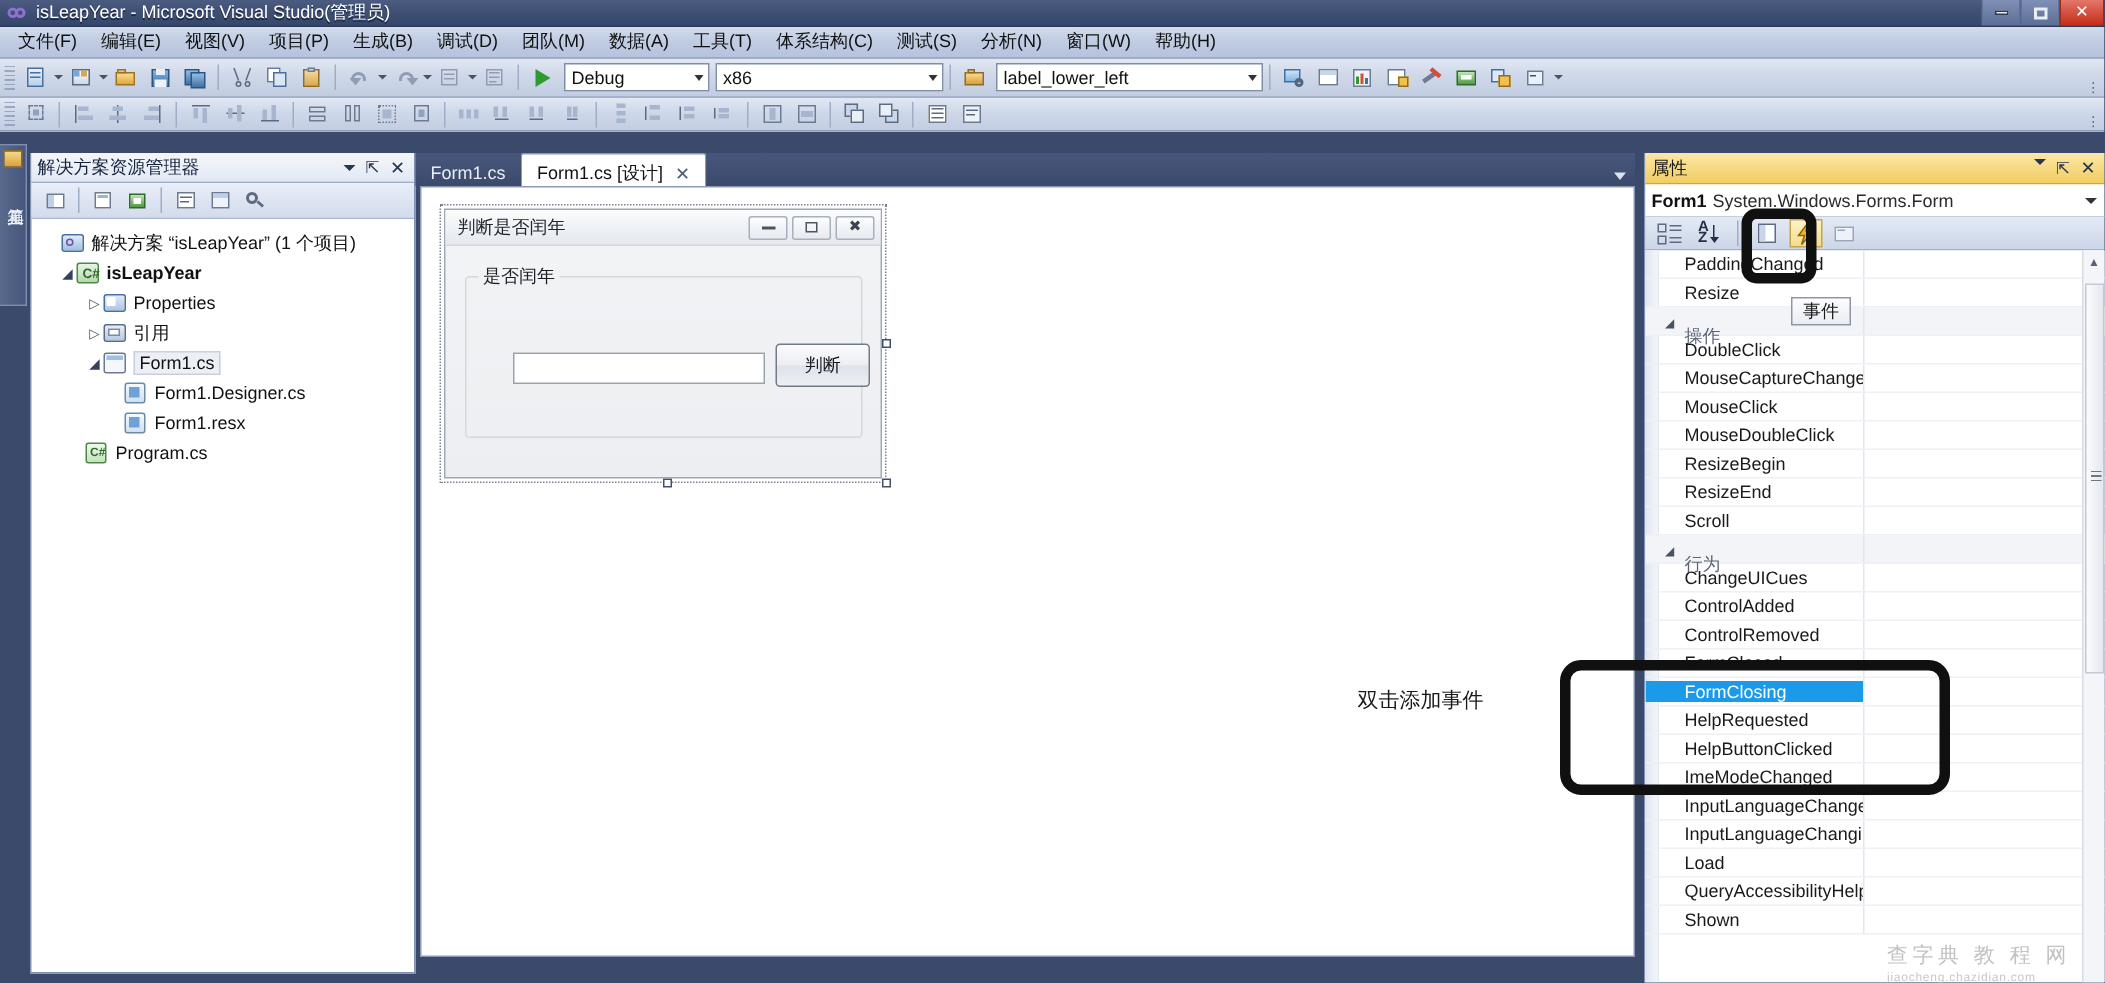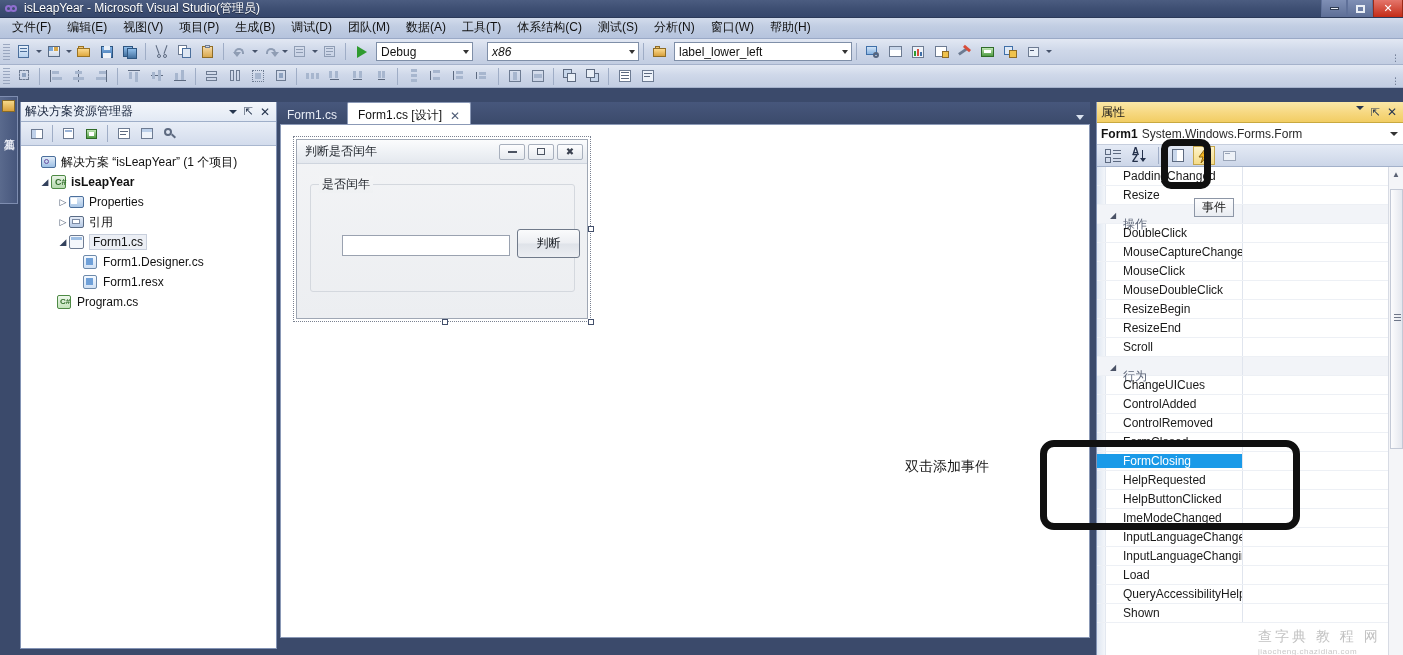--- a/index.html
+++ b/index.html
@@ -69,21 +69,21 @@
      border-top:3px solid #46536b; margin-left:1px;}
   .combo{
     height:19px; border:1px solid #7f8fa8; background:#fff;
     display:flex; align-items:center; padding-left:4px; font-size:12px; color:#111;
     position:relative;
   }
   .combo .cb-arrow{ position:absolute; right:3px; top:7px;
      width:0;height:0;border-left:3px solid transparent;border-right:3px solid transparent;
      border-top:4px solid #333;}
   .cfg-combo{ width:97px; margin-left:3px; }
-  .plat-combo{ width:152px; margin-left:14px;font-style:italic; }
+  .plat-combo{ width:152px; margin-left:4px; }
   .find-combo{ width:178px; margin-left:3px; }
   .run-tri{ width:0;height:0;border-top:6px solid transparent;border-bottom:6px solid transparent;
      border-left:10px solid #2f9b2f;}
   .ov-dots{ position:absolute; right:3px; bottom:1px; font-size:9px; color:#55627c; }
 
   
   .ico{ width:16px; height:16px; position:relative; display:block; }
   .ico .s{ position:absolute; }
 
   

